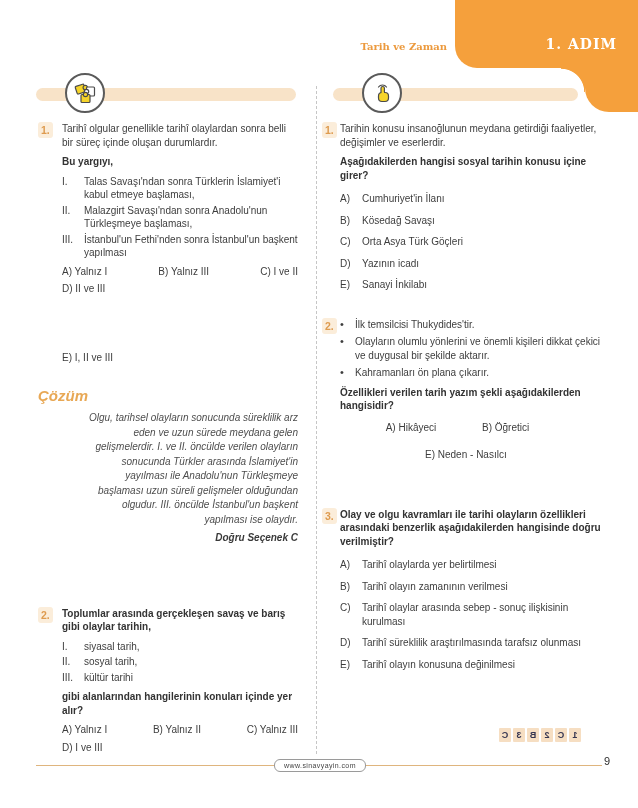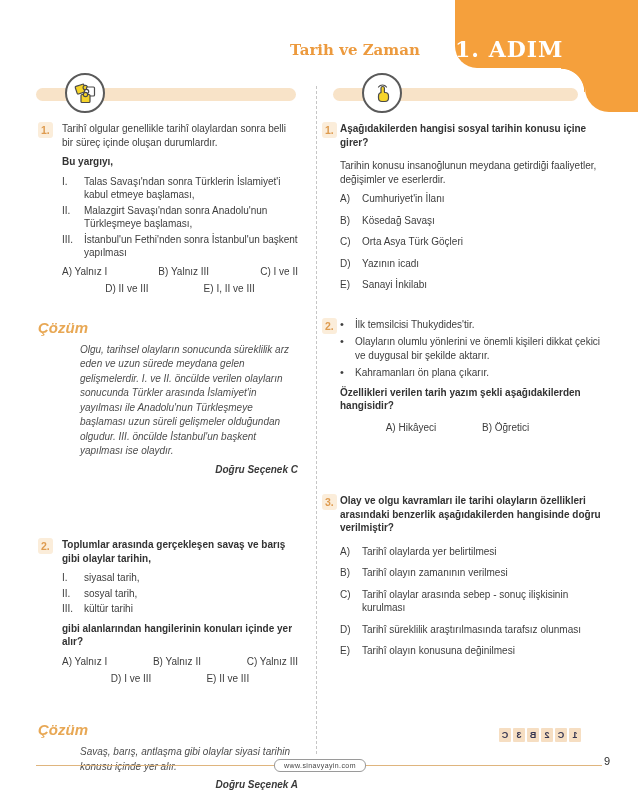--- a/index.html
+++ b/index.html
@@ -17,28 +17,28 @@
   }
   .tab-column {
     position:absolute; left:585px; top:0; width:53px; height:112px;
     background:#F5A03C; border-bottom-left-radius:24px;
   }
   .tab-corner {
     position:absolute; left:561px; top:68px; width:24px; height:24px;
     background:radial-gradient(circle 24px at 0% 100%, #ffffff 0 22.8px, #F5A03C 23.6px);
   }
   .step-label {
-    position:absolute; left:455px; top:36px; width:162px; text-align:left;
+    position:absolute; left:455px; top:36px; width:162px; text-align:right;
     font-family:"DejaVu Serif","Liberation Serif",serif;
-    font-size:22px; font-weight:700; color:#ffffff; letter-spacing:1px;
+    font-size:14px; font-weight:700; color:#ffffff; letter-spacing:1px;
   }
   .chapter-title {
-    position:absolute; left:290px; top:41px; width:157px; text-align:left;
+    position:absolute; left:290px; top:41px; width:157px; text-align:right;
     font-family:"DejaVu Serif","Liberation Serif",serif;
-    font-size:15px; font-weight:700; color:#EC9A3E;
+    font-size:10px; font-weight:700; color:#EC9A3E;
   }
 
   
   .section-bar { position:absolute; top:88px; height:13px; background:#F8E3C8; border-radius:7px; }
   .section-bar.left  { left:36px;  width:260px; }
   .section-bar.right { left:333px; width:245px; }
   .icon-circle {
     position:absolute; top:73px; width:40px; height:40px; border-radius:50%;
     background:#ffffff; border:2px solid #5a5a5a;
     display:flex; align-items:center; justify-content:center;
@@ -68,30 +68,30 @@
 
   .ritem { display:flex; margin-bottom:2px; }
   .rn { flex:none; width:22px; }
   .rt { flex:1; }
 
   .bullet-row { display:flex; margin-bottom:4px; }
   .bdot { flex:none; width:15px; font-size:11px; line-height:1.2; }
 
   .optrow { display:flex; margin-bottom:4px; }
   .optrow.sb  { justify-content:space-between; }
-  .optrow.ctr { justify-content:center; gap:55px; }
+  .optrow.ctr { justify-content:center; gap:55px;flex-direction:column; }
   .lopt { display:flex; margin-bottom:8px; }
   .lopt .ol { flex:none; width:22px; }
   .lopt .ot { flex:1; }
   .w142 { flex:none; width:142px; }
   .eopt { margin-left:85px; margin-bottom:0; }
 
   
   .sol-label { font-style:italic; font-weight:700; font-size:15px; color:#E8A855; margin-bottom:5px; }
-  .sol-text  { font-style:italic; color:#4d4d4d; margin-left:42px; line-height:1.45; }
+  .sol-text  { font-style:italic; color:#4d4d4d; margin-left:42px; line-height:1.45;text-align:right; }
   .sol-answer{ font-style:italic; font-weight:700; color:#3a3a3a; text-align:right; margin-top:4px; }
 
   
   .answer-key {
     position:absolute; left:499px; top:728px; display:flex; gap:2px;
     transform:scaleX(-1);
   }
   .ak-box {
     width:12px; height:14px; background:#F6DEC2; color:#343450;
     font-size:9px; font-weight:700; display:flex; align-items:center; justify-content:center;
@@ -222,22 +222,22 @@
       <div class="sol-answer">Doğru Seçenek A</div>
     </div>
 
   </div>
 
   <div class="col col-right">
 
     <div class="q" style="margin-top:2px;">
       <div class="qcol"><span class="qnum">1.</span></div>
       <div class="qbody">
+        <p class="t">Tarihin konusu insanoğlunun meydana getirdiği faaliyetler, değişimler ve eserlerdir.</p>
         <p class="t b" style="margin-bottom:10px;">Aşağıdakilerden hangisi sosyal tarihin konusu içine girer?</p>
-        <p class="t">Tarihin konusu insanoğlunun meydana getirdiği faaliyetler, değişimler ve eserlerdir.</p>
         <div class="lopt">
           <span class="ol">A)</span>
           <span class="ot">Cumhuriyet'in İlanı</span>
         </div>
         <div class="lopt">
           <span class="ol">B)</span>
           <span class="ot">Kösedağ Savaşı</span>
         </div>
         <div class="lopt">
           <span class="ol">C)</span>
@@ -266,20 +266,23 @@
           <span>Olayların olumlu yönlerini ve önemli kişileri dikkat çekici ve duygusal bir şekilde aktarır.</span>
         </div>
         <div class="bullet-row" style="margin-bottom:6px;">
           <span class="bdot">•</span>
           <span>Kahramanları ön plana çıkarır.</span>
         </div>
         <p class="t b" style="margin-bottom:8px;">Özellikleri verilen tarih yazım şekli aşağıdakilerden hangisidir?</p>
         <div class="optrow" style="margin-bottom:14px;text-align:center;">
           <span class="w142">A) Hikâyeci</span>
           <span>B) Öğretici</span>
+        </div>
+        <div class="optrow eopt">
+          <span>E) Neden - Nasılcı</span>
         </div>
       </div>
     </div>
 
     <div class="q" style="margin-top:46px;">
       <div class="qcol"><span class="qnum">3.</span></div>
       <div class="qbody">
         <p class="t b" style="margin-bottom:10px;">Olay ve olgu kavramları ile tarihi olayların özellikleri arasındaki benzerlik aşağıdakilerden hangisinde doğru verilmiştir?</p>
         <div class="lopt">
           <span class="ol">A)</span>

